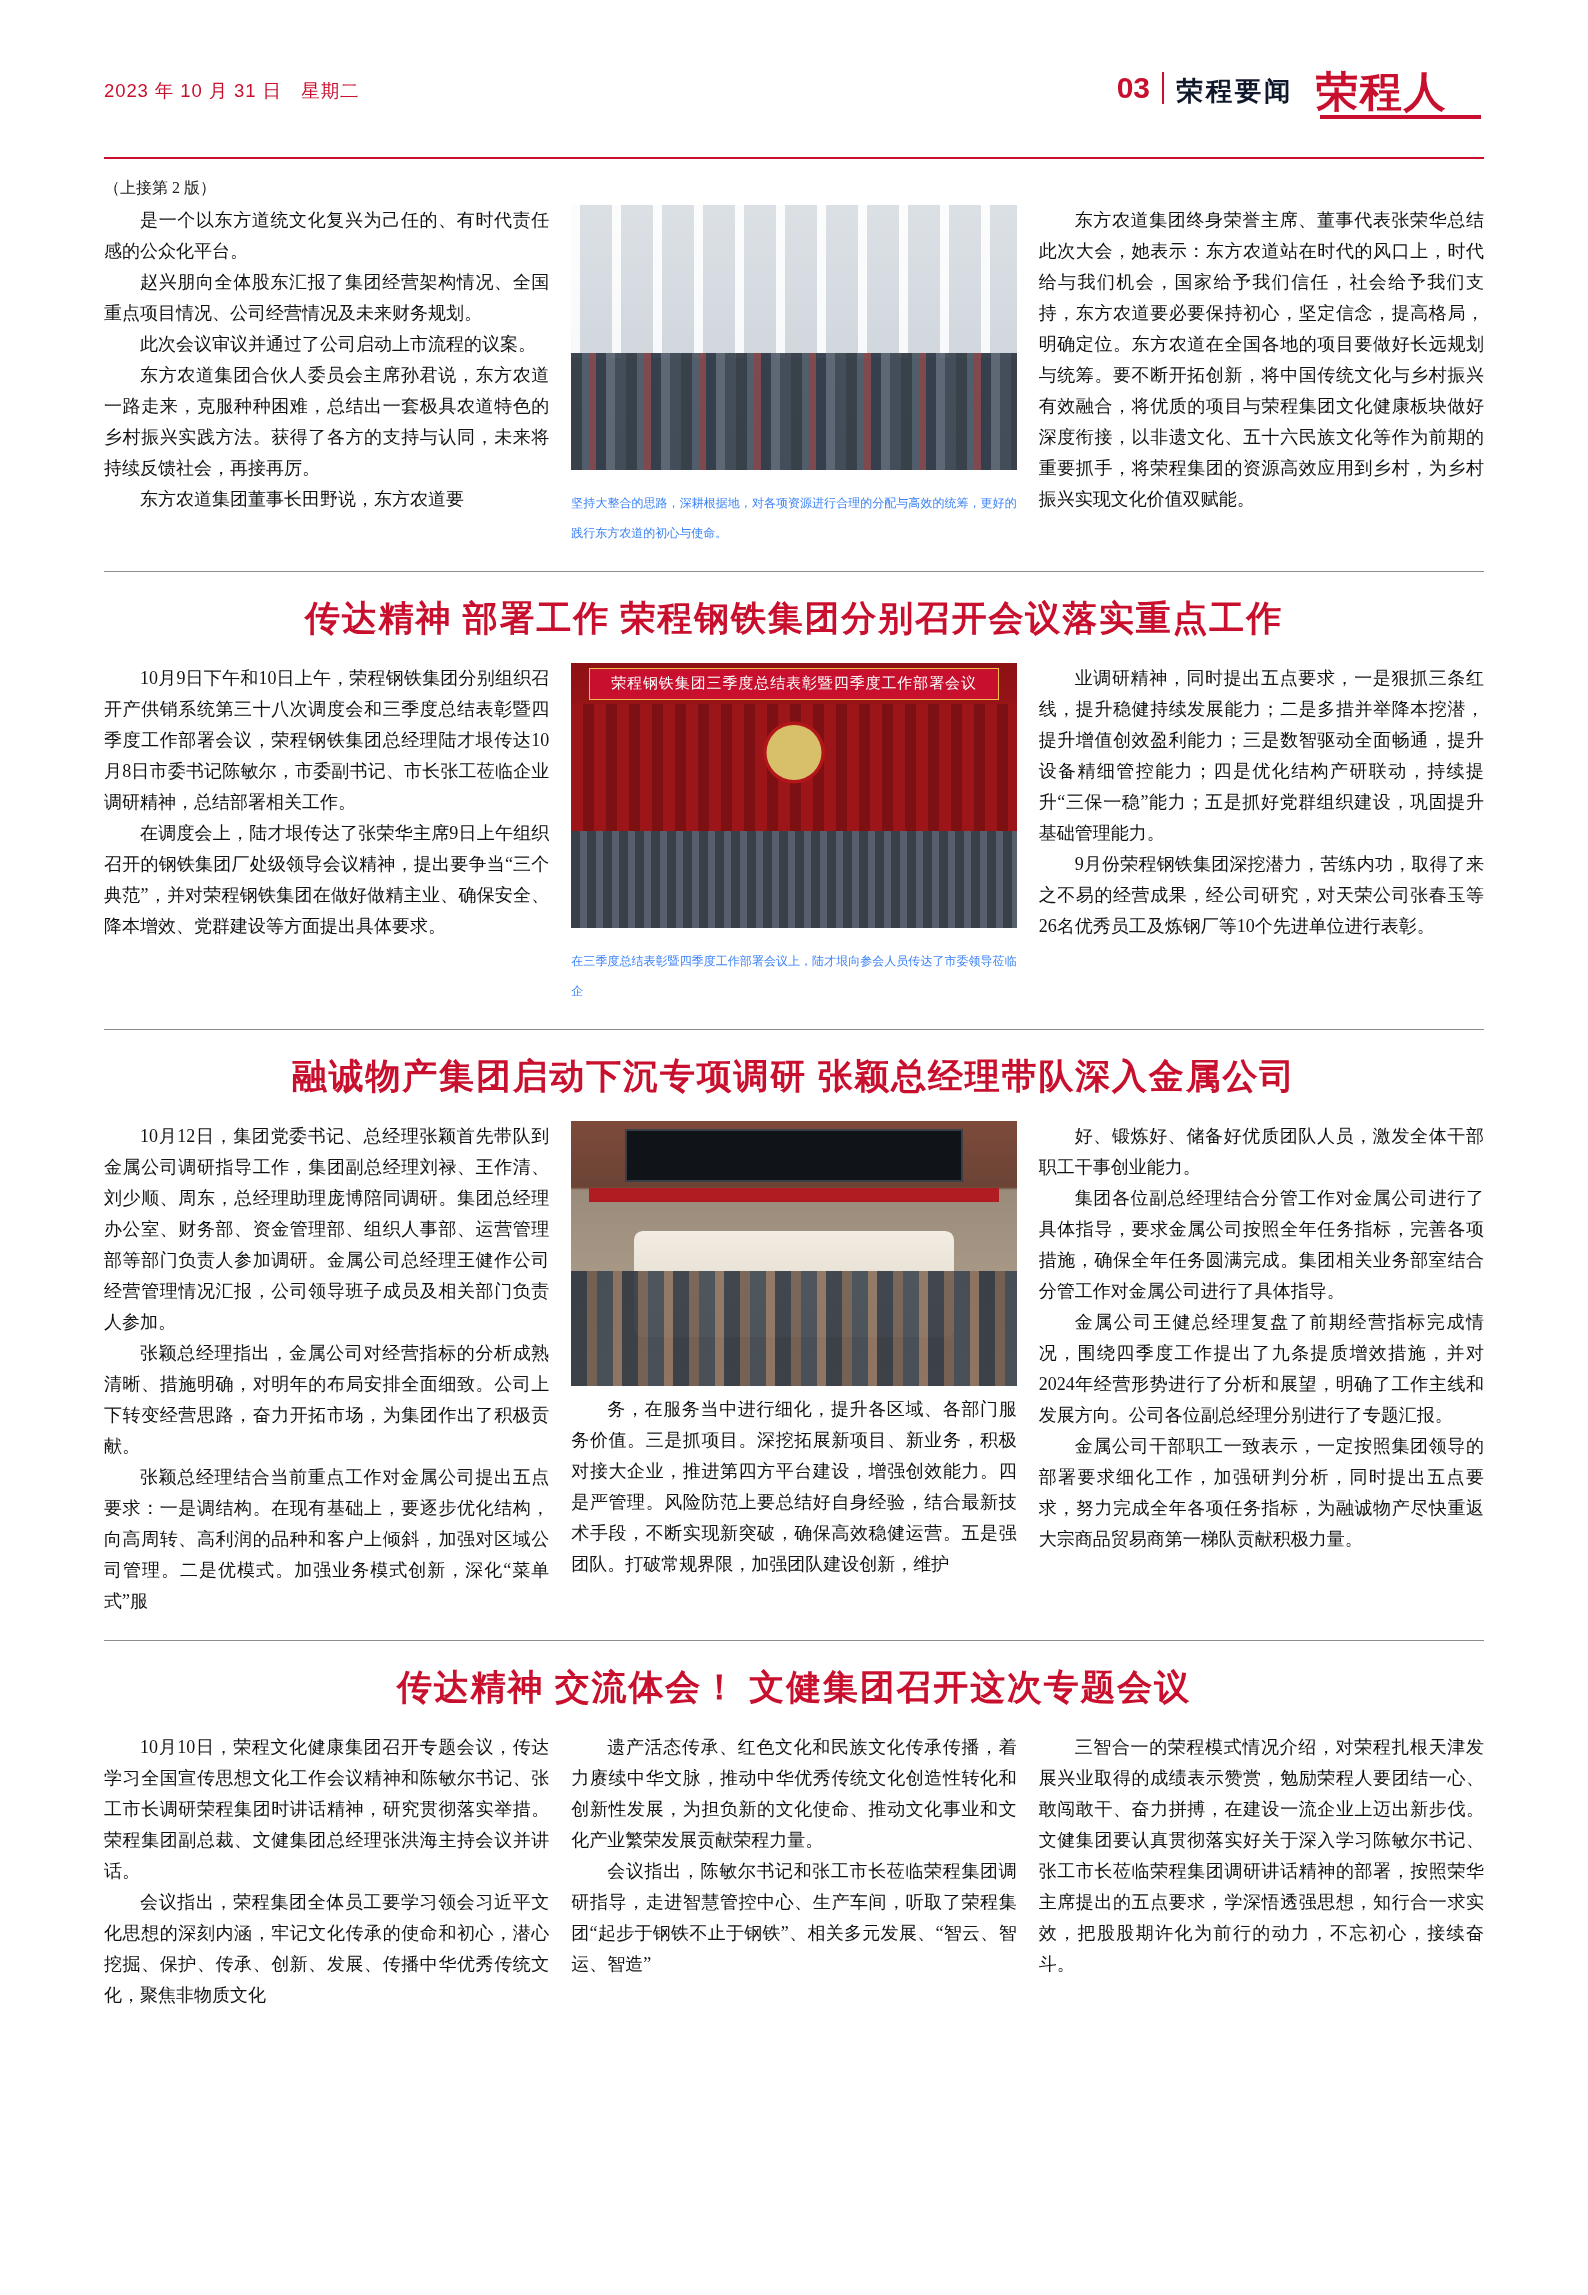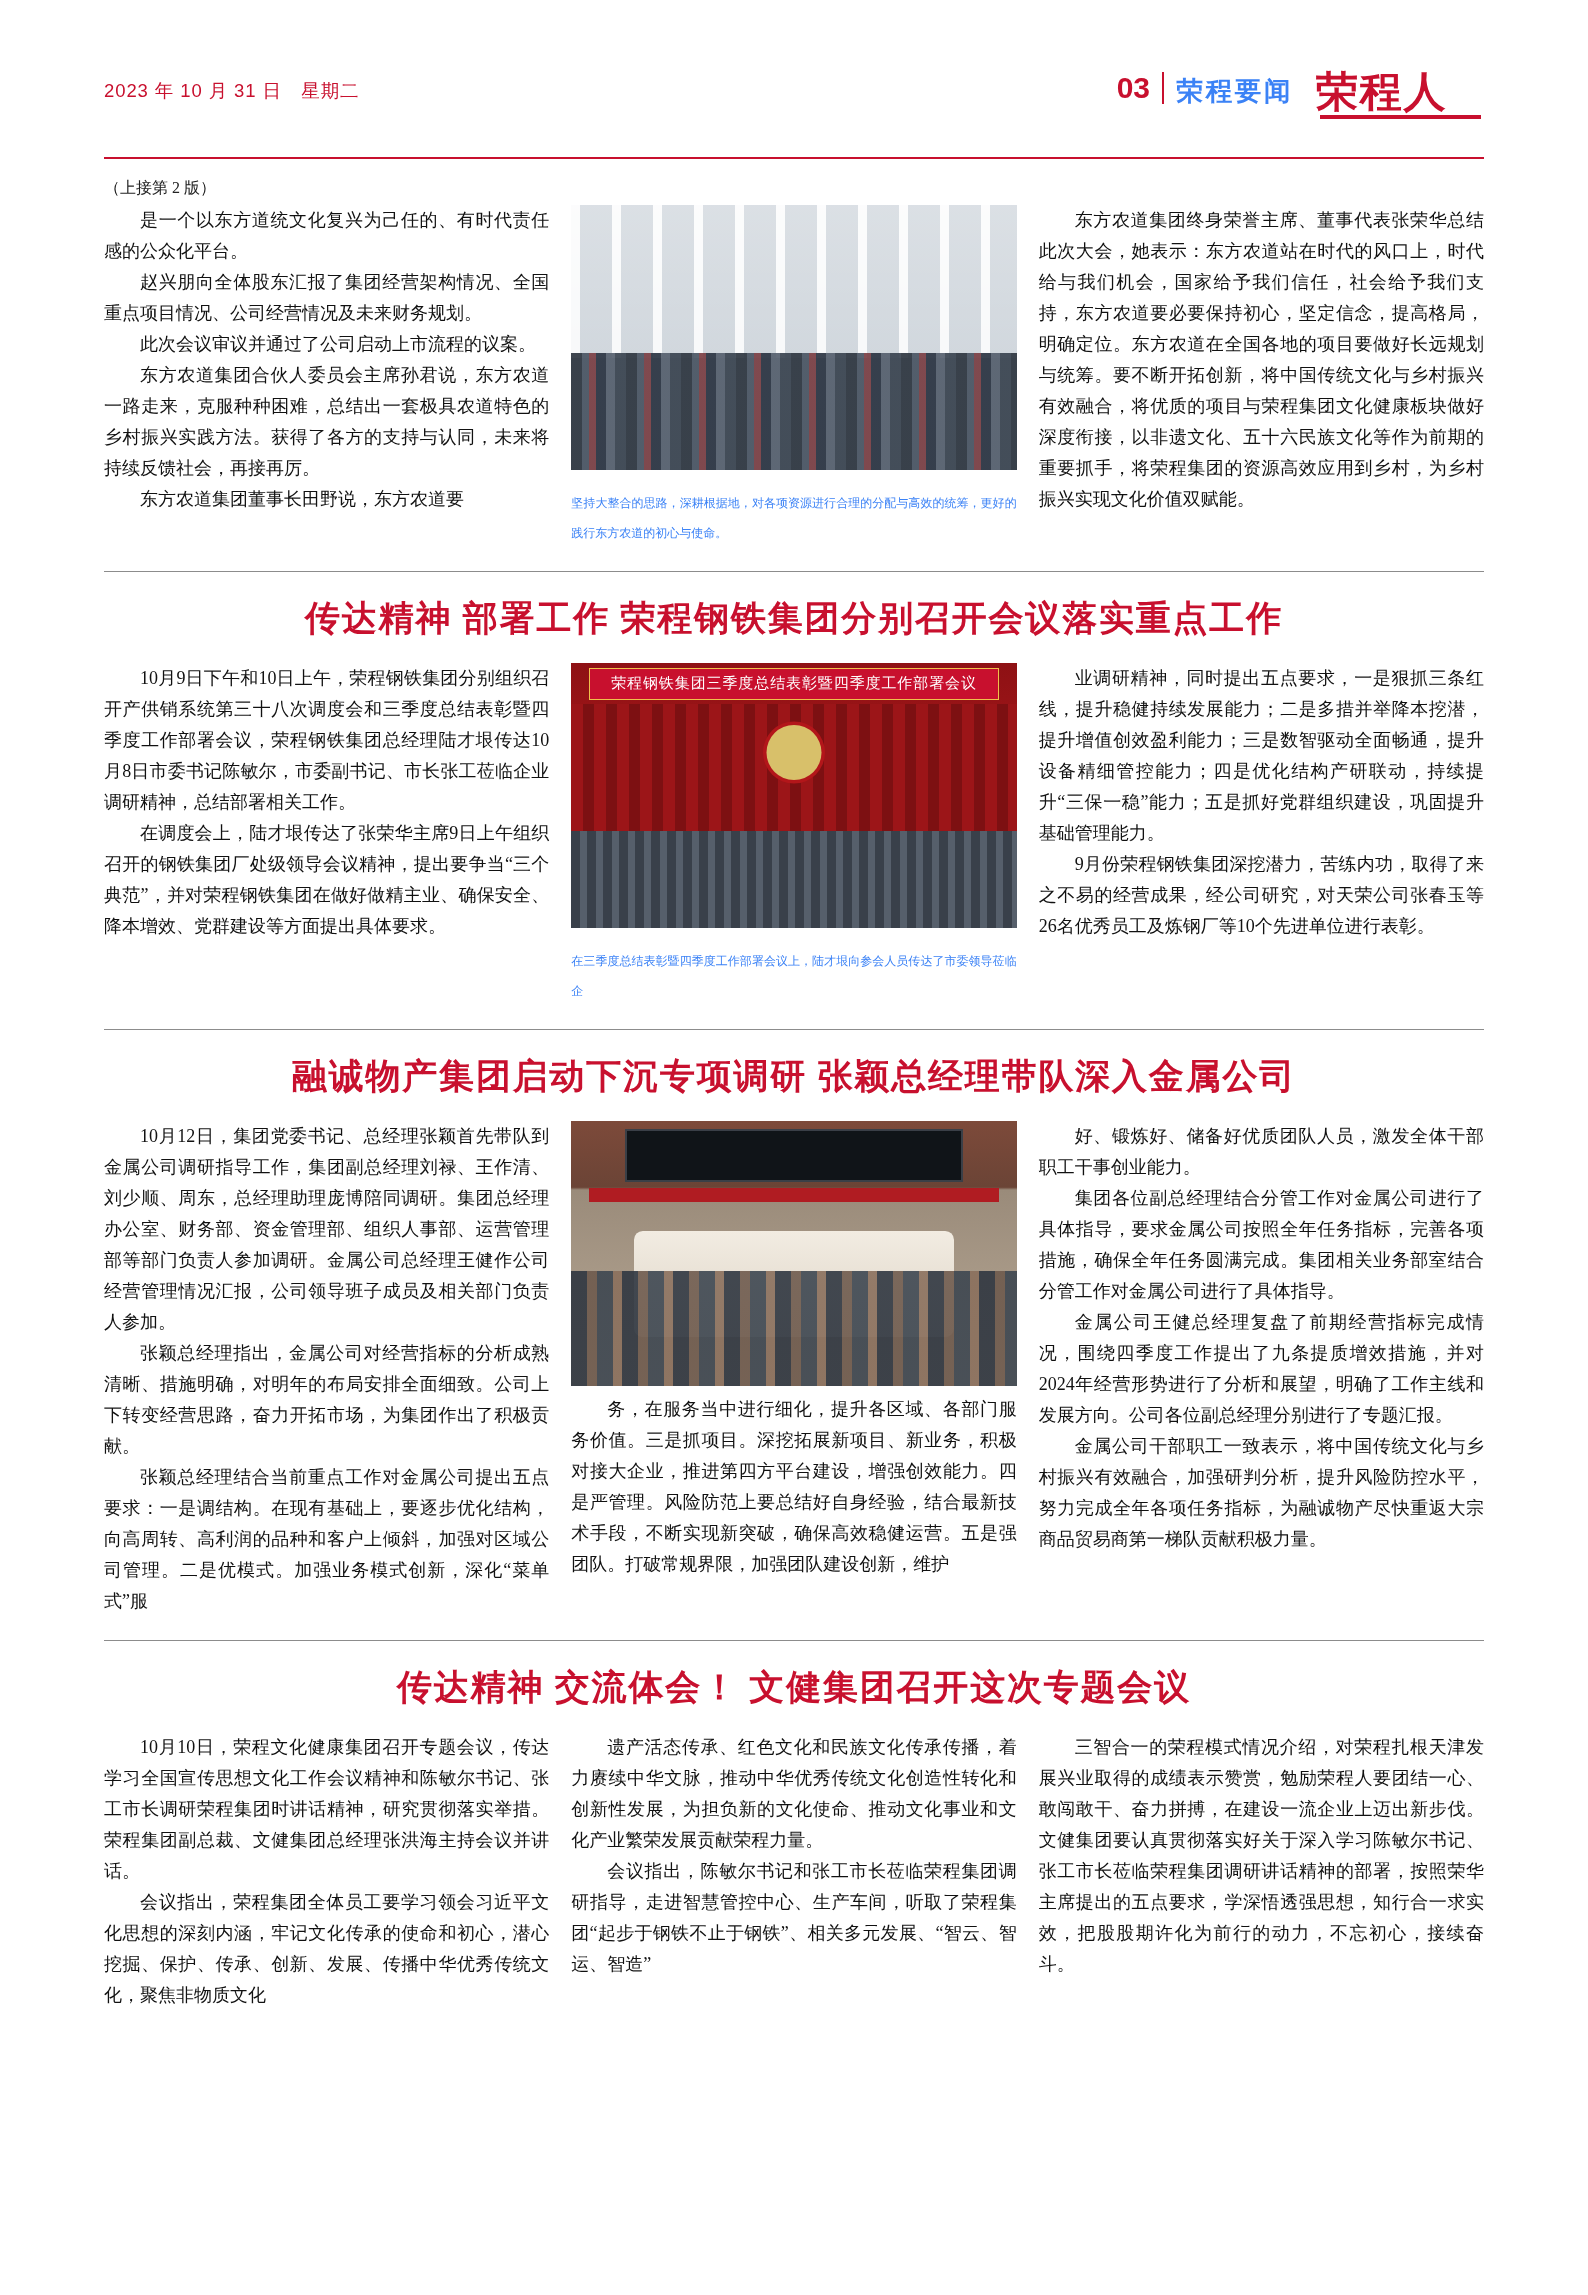--- a/index.html
+++ b/index.html
@@ -58,21 +58,21 @@
   }
   .masthead-sep {
     width: 1.8px;
     background: #c8102e;
     height: 32px;
     margin-right: 12.4px;
     margin-top: 2.6px;
   }
   .masthead-section {
     font-size: 26.5px;
-    color: #3b82f6;
+    color: #0f172a;
     font-weight: bold;
     letter-spacing: 2.6px;
     margin-right: 23px;
     padding-top: 4.4px;
   }
   .logo {
     position: relative;
     width: 168px;
     height: 55px;
   }
@@ -330,21 +330,21 @@
           <div class="table"></div>
           <div class="people"></div>
         </div>
       </div>
       <p class="body">务，在服务当中进行细化，提升各区域、各部门服务价值。三是抓项目。深挖拓展新项目、新业务，积极对接大企业，推进第四方平台建设，增强创效能力。四是严管理。风险防范上要总结好自身经验，结合最新技术手段，不断实现新突破，确保高效稳健运营。五是强团队。打破常规界限，加强团队建设创新，维护</p>
     </div>
     <div class="col a1-right">
       <p class="body">好、锻炼好、储备好优质团队人员，激发全体干部职工干事创业能力。</p>
       <p class="body">集团各位副总经理结合分管工作对金属公司进行了具体指导，要求金属公司按照全年任务指标，完善各项措施，确保全年任务圆满完成。集团相关业务部室结合分管工作对金属公司进行了具体指导。</p>
       <p class="body">金属公司王健总经理复盘了前期经营指标完成情况，围绕四季度工作提出了九条提质增效措施，并对2024年经营形势进行了分析和展望，明确了工作主线和发展方向。公司各位副总经理分别进行了专题汇报。</p>
-      <p class="body">金属公司干部职工一致表示，将中国传统文化与乡村振兴有效融合，加强研判分析，提升风险防控水平，努力完成全年各项任务指标，为融诚物产尽快重返大宗商品贸易商第一梯队贡献积极力量。</p>
+      <p class="body">金属公司干部职工一致表示，一定按照集团领导的部署要求细化工作，加强研判分析，同时提出五点要求，努力完成全年各项任务指标，为融诚物产尽快重返大宗商品贸易商第一梯队贡献积极力量。</p>
     </div>
   </div>
 
   <div class="rule"></div>
   <div class="headline">传达精神 交流体会！ 文健集团召开这次专题会议</div>
   <div class="a1-cols">
     <div class="col a1-left">
       <p class="body">10月10日，荣程文化健康集团召开专题会议，传达学习全国宣传思想文化工作会议精神和陈敏尔书记、张工市长调研荣程集团时讲话精神，研究贯彻落实举措。荣程集团副总裁、文健集团总经理张洪海主持会议并讲话。</p>
       <p class="body">会议指出，荣程集团全体员工要学习领会习近平文化思想的深刻内涵，牢记文化传承的使命和初心，潜心挖掘、保护、传承、创新、发展、传播中华优秀传统文化，聚焦非物质文化</p>
     </div>

